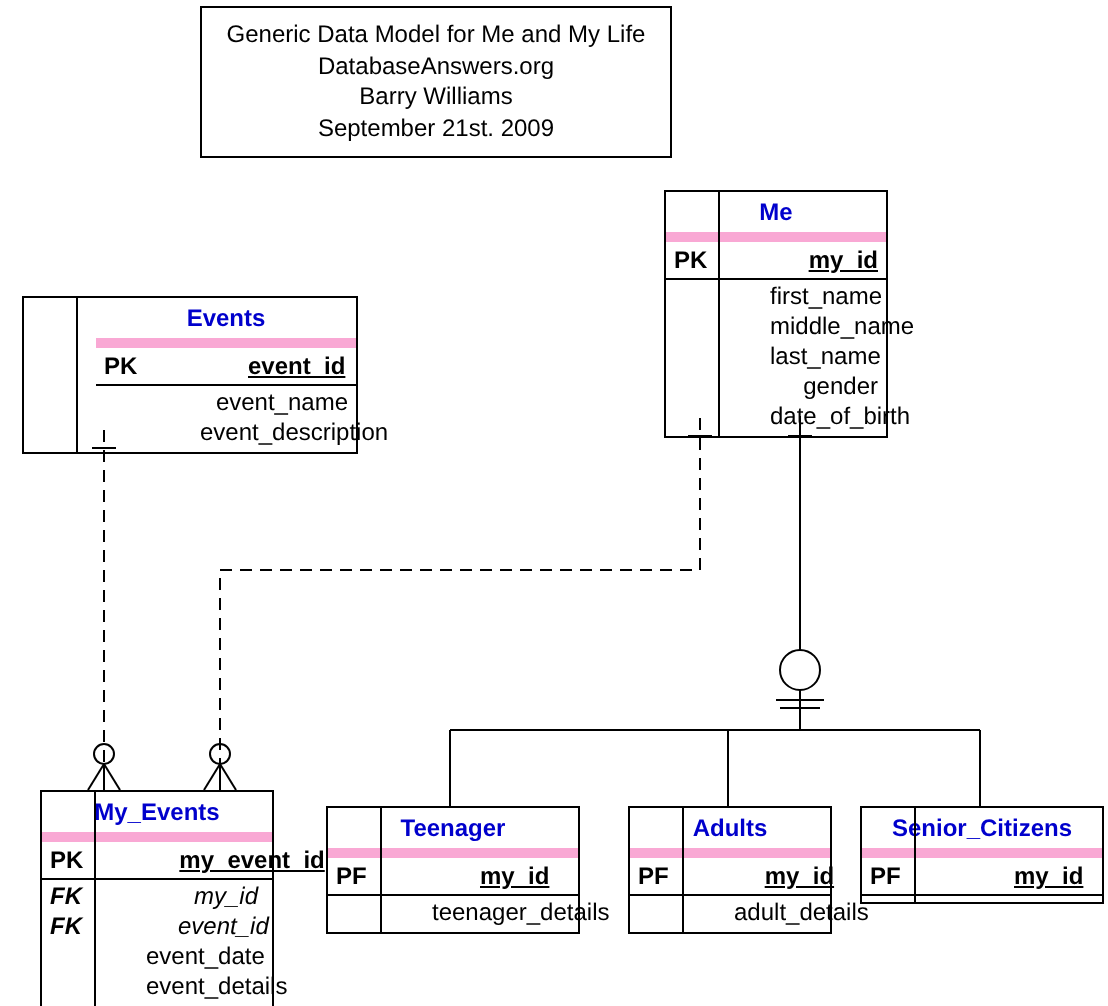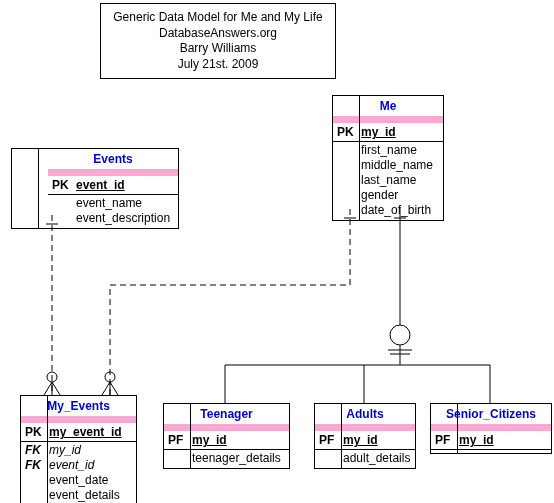--- a/index.html
+++ b/index.html
@@ -22,40 +22,41 @@
   .entity {
     position: absolute;
     border: 1px solid #000;
     background: #fff;
   }
   .entity-header {
     text-align: center;
     font-weight: bold;
     color: #0000cc;
     padding: 3px 8px;
-    border-bottom: 7px solid #f9a8d4;
+    border-bottom: 5px solid #f9a8d4;
   }
   .entity-body {
     padding: 2px 0;
   }
   .row {
     display: flex;
     padding: 0 4px;
     line-height: 1.25;
   }
   .key-col {
     width: 24px;
     font-weight: bold;
   }
   .key-col.fk {
     font-style: italic;
     font-weight: bold;
   }
   .attr-col {
     flex: 1;
+    margin-left: 48px;
   }
   .pk-row .attr-col {
     font-weight: bold;
     text-decoration: underline;
   }
   .hr {
     border-top: 1px solid #000;
     margin: 1px 0;
   }
   .vr {
@@ -73,21 +74,21 @@
     pointer-events: none;
   }
 </style>
 </head>
 <body>
 
 <div class="title-box" style="left:100px; top:3px; width:210px;">
   <div>Generic Data Model for Me and My Life</div>
   <div>DatabaseAnswers.org</div>
   <div>Barry Williams</div>
-  <div>July 21st. 2009</div>
+  <div>September 21st. 2009</div>
 </div>
 
 <div class="entity" style="left:332px; top:95px; width:110px;">
   <div class="entity-header">Me</div>
   <div class="entity-body">
     <div class="vr" style="left:26px;"></div>
     <div class="row pk-row">
       <div class="key-col">PK</div>
       <div class="attr-col">my_id</div>
     </div>

